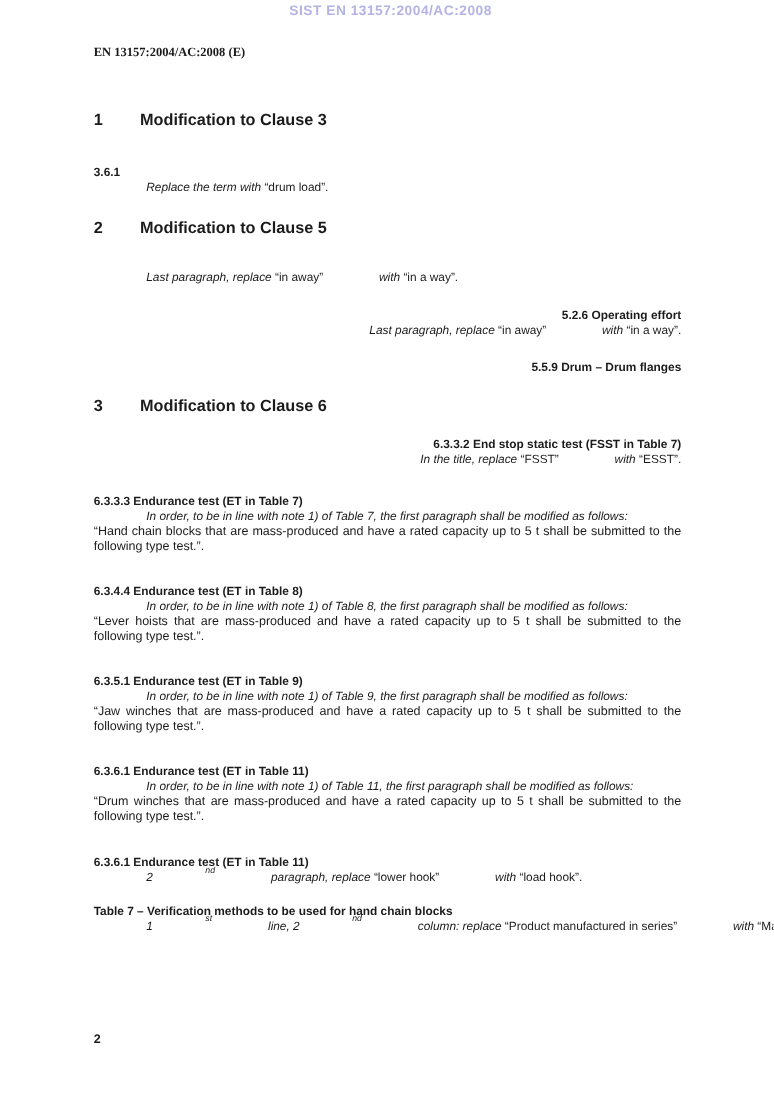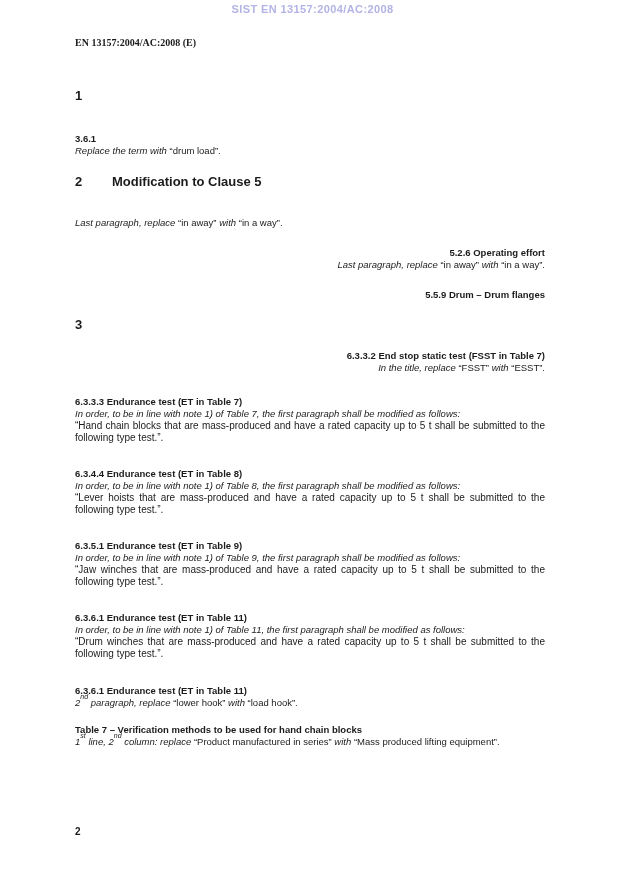--- a/index.html
+++ b/index.html
@@ -33,21 +33,21 @@
     font-size:9.5px;font-weight:bold;line-height:12px;
     white-space:nowrap;
   }
   .line{
     font-size:9.5px;line-height:12px;white-space:nowrap;
   }
   .para{
     font-size:10px;line-height:12px;
     text-align:justify;
   }
-  .it{font-style:italic;}
+  .it{font-style:italic;margin-left:42px;}
   sup.it{
     font-size:7px;font-style:italic;
     position:relative;top:-3px;
     line-height:0;
   }
   .page-num{
     position:absolute;top:826px;left:75px;
     font-size:10px;font-weight:bold;
   }
   .mt15{margin-top:15px;} .mt16{margin-top:16px;} .mt17{margin-top:17px;}
@@ -60,20 +60,21 @@
 <div class="page">
 
   <div class="watermark" style="color: rgb(179, 179, 230);">SIST EN 13157:2004/AC:2008</div>
 
   <div class="docref">EN 13157:2004/AC:2008 (E)</div>
 
   <div class="content">
 
     <div class="sec-heading">
       <span class="sec-num">1</span>
+      <span class="sec-title">Modification to Clause 3</span>
     </div>
 
     <div class="clause mt30">
       <div class="clause-head">3.6.1</div>
       <div class="line"><span class="it">Replace the term with </span><span>“drum load”.</span></div>
     </div>
 
     <div class="sec-heading mt17">
       <span class="sec-num">2</span>
       <span class="sec-title">Modification to Clause 5</span>
@@ -87,20 +88,21 @@
       <div class="clause-head">5.2.6 Operating effort</div>
       <div class="line"><span class="it">Last paragraph, replace </span><span>“in away” </span><span class="it">with </span><span>“in a way”.</span></div>
     </div>
 
     <div class="clause mt18">
       <div class="clause-head">5.5.9 Drum – Drum flanges</div>
     </div>
 
     <div class="sec-heading mt16">
       <span class="sec-num">3</span>
+      <span class="sec-title">Modification to Clause 6</span>
     </div>
 
     <div class="clause mt18">
       <div class="clause-head">6.3.3.2 End stop static test (FSST in Table 7)</div>
       <div class="line"><span class="it">In the title, replace </span><span>“FSST” </span><span class="it">with </span><span>“ESST”.</span></div>
     </div>
 
     <div class="clause mt22">
       <div class="clause-head">6.3.3.3 Endurance test (ET in Table 7)</div>
       <div class="line it">In order, to be in line with note 1) of Table 7, the first paragraph shall be modified as follows:</div>

